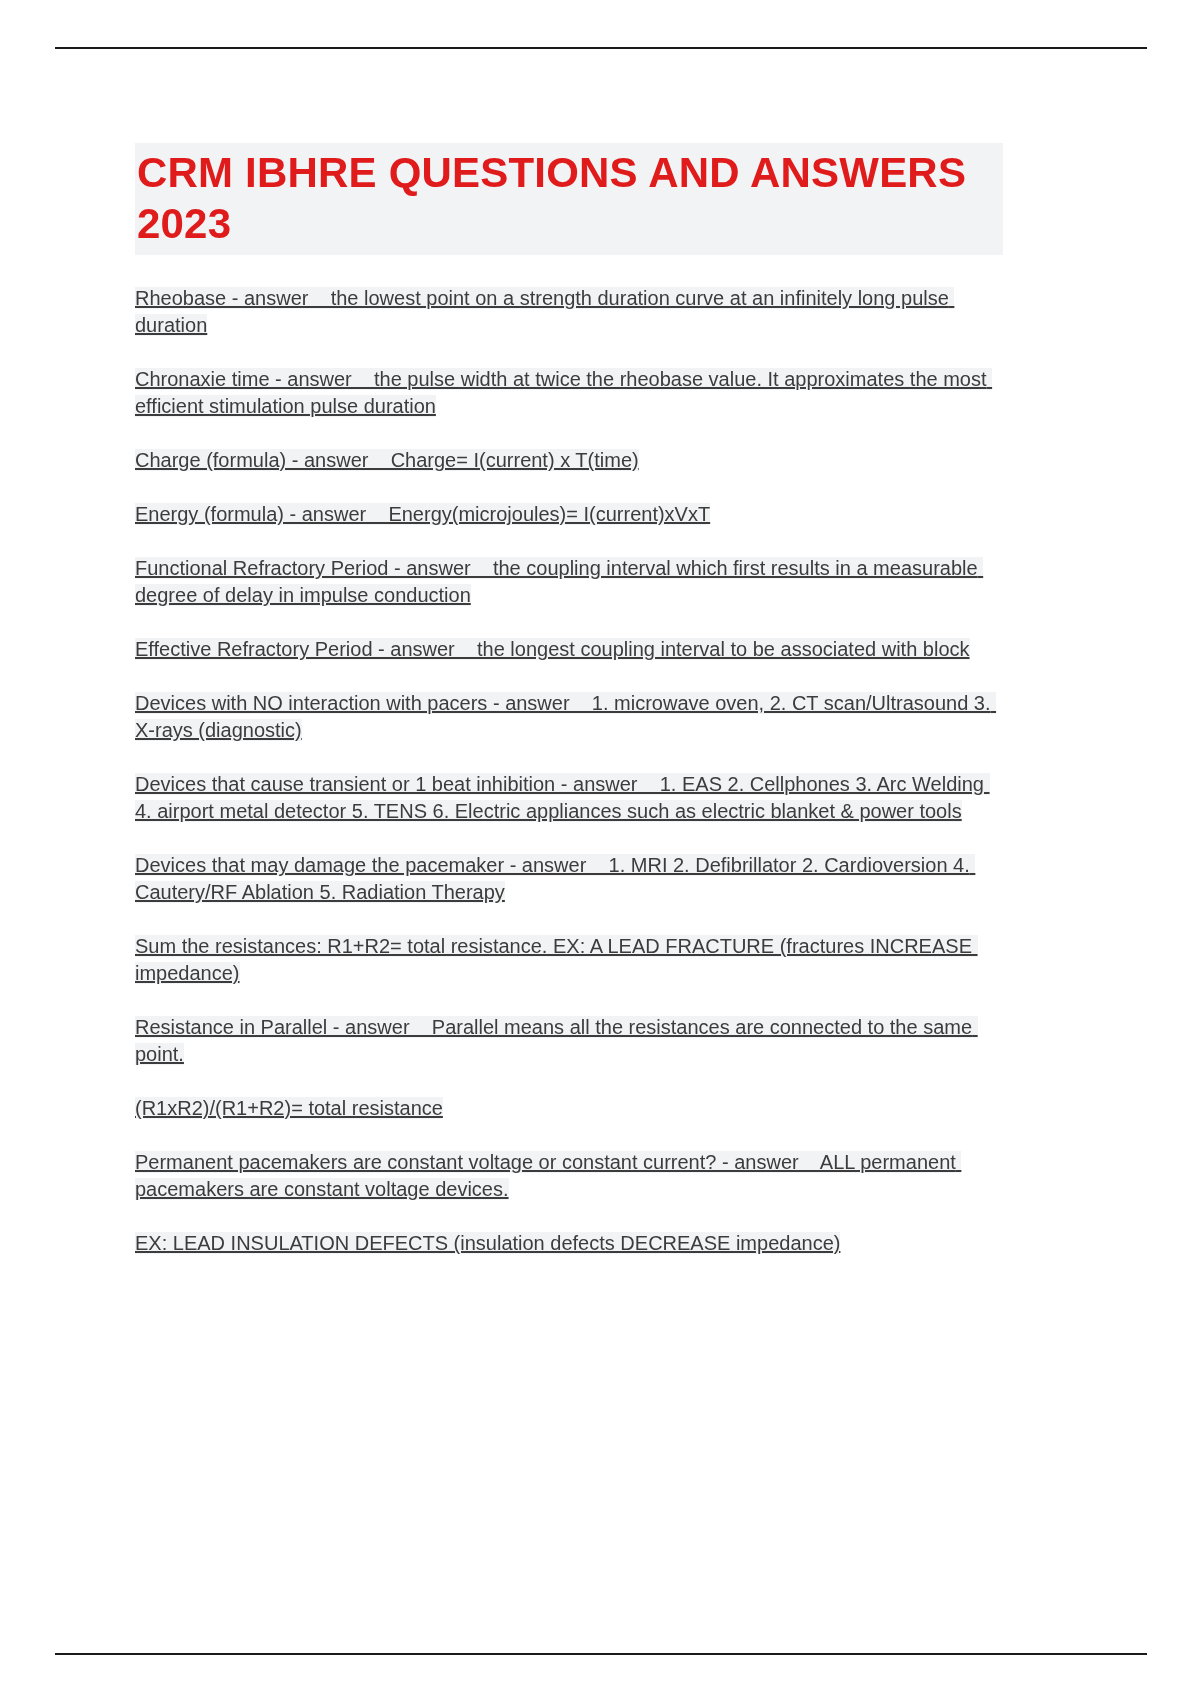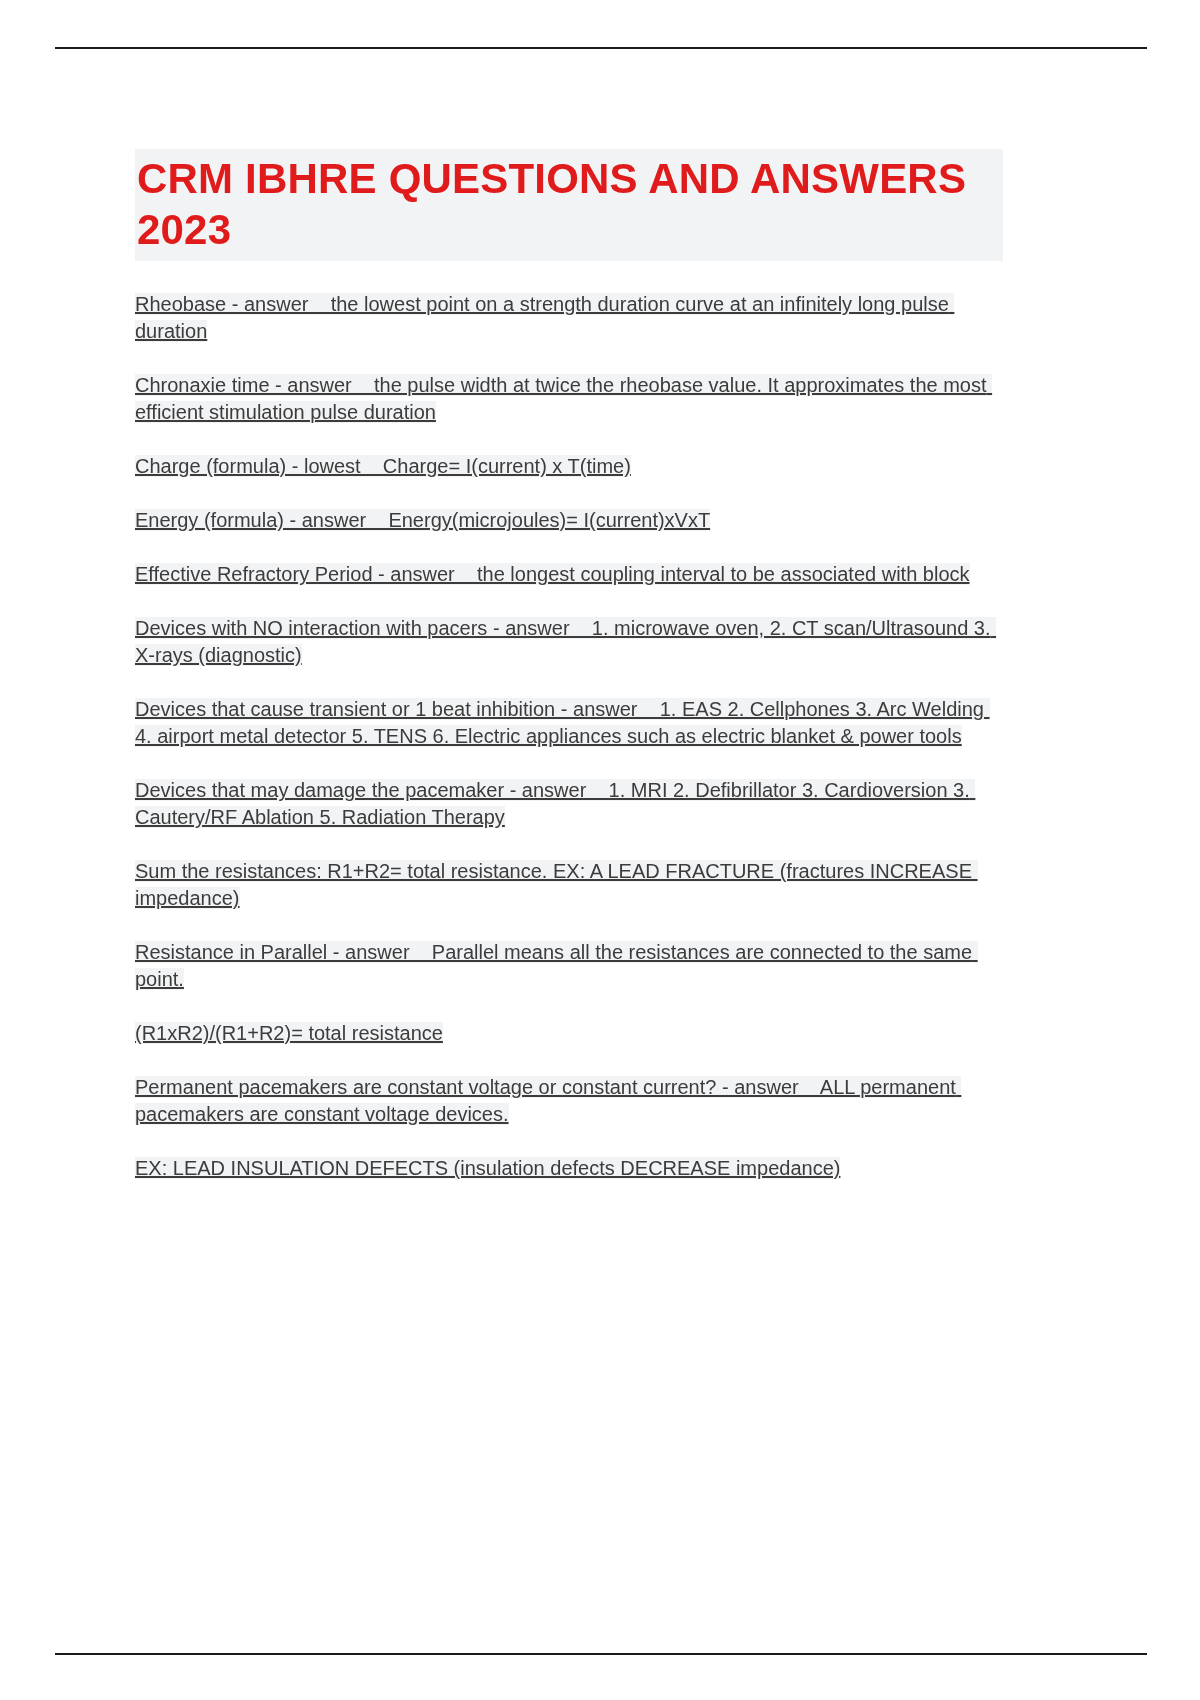--- a/index.html
+++ b/index.html
@@ -24,21 +24,21 @@
   }
   .rule.top { top: 47px; }
   .rule.bottom { top: 1653px; }
   .content {
     position: absolute;
     left: 135px;
     top: 133px;
     width: 868px;
   }
   h1.title {
-    margin: 16px 0 30px 0;
+    margin: 10px 0 30px 0;
     padding: 4px 2px 6px 2px;
     font-size: 42px;
     line-height: 1.22;
     font-weight: bold;
     color: #e01b1b;
     background: #f2f3f4;
     letter-spacing: 0.2px;
   }
   .qa-paragraph {
     margin: 0 0 27px 0;
@@ -61,32 +61,33 @@
   <div class="rule top"></div>
 
   <div class="content">
     <h1 class="title">CRM IBHRE QUESTIONS AND ANSWERS 2023</h1>
 
     <div id="qa-list">
   <p class="qa-paragraph"><span class="hl">Rheobase - answer    the lowest point on a strength duration curve at an infinitely long pulse duration</span></p>
 
   <p class="qa-paragraph"><span class="hl">Chronaxie time - answer    the pulse width at twice the rheobase value. It approximates the most efficient stimulation pulse duration</span></p>
 
-  <p class="qa-paragraph"><span class="hl">Charge (formula) - lowest    Charge= I(current) x T(time)</span></p>
+  <p class="qa-paragraph"><span class="hl">Charge (formula) - answer    Charge= I(current) x T(time)</span></p>
 
   <p class="qa-paragraph"><span class="hl">Energy (formula) - answer    Energy(microjoules)= I(current)xVxT</span></p>
 
+  <p class="qa-paragraph"><span class="hl">Functional Refractory Period - answer    the coupling interval which first results in a measurable degree of delay in impulse conduction</span></p>
 
   <p class="qa-paragraph"><span class="hl">Effective Refractory Period - answer    the longest coupling interval to be associated with block</span></p>
 
   <p class="qa-paragraph"><span class="hl">Devices with NO interaction with pacers - answer    1. microwave oven, 2. CT scan/Ultrasound 3. X-rays (diagnostic)</span></p>
 
   <p class="qa-paragraph"><span class="hl">Devices that cause transient or 1 beat inhibition - answer    1. EAS 2. Cellphones 3. Arc Welding 4. airport metal detector 5. TENS 6. Electric appliances such as electric blanket &amp; power tools</span></p>
 
-  <p class="qa-paragraph"><span class="hl">Devices that may damage the pacemaker - answer    1. MRI 2. Defibrillator 3. Cardioversion 3. Cautery/RF Ablation 5. Radiation Therapy</span></p>
+  <p class="qa-paragraph"><span class="hl">Devices that may damage the pacemaker - answer    1. MRI 2. Defibrillator 2. Cardioversion 4. Cautery/RF Ablation 5. Radiation Therapy</span></p>
 
 
   <p class="qa-paragraph"><span class="hl">Sum the resistances: R1+R2= total resistance. EX: A LEAD FRACTURE (fractures INCREASE impedance)</span></p>
 
   <p class="qa-paragraph"><span class="hl">Resistance in Parallel - answer    Parallel means all the resistances are connected to the same point.</span></p>
 
   <p class="qa-paragraph"><span class="hl">(R1xR2)/(R1+R2)= total resistance</span></p>
 
   <p class="qa-paragraph"><span class="hl">Permanent pacemakers are constant voltage or constant current? - answer    ALL permanent pacemakers are constant voltage devices.</span></p>
 

